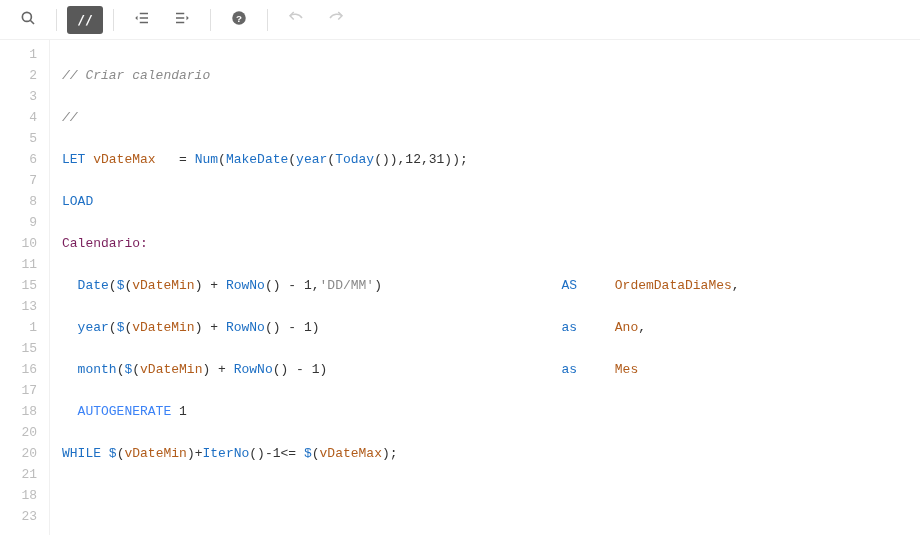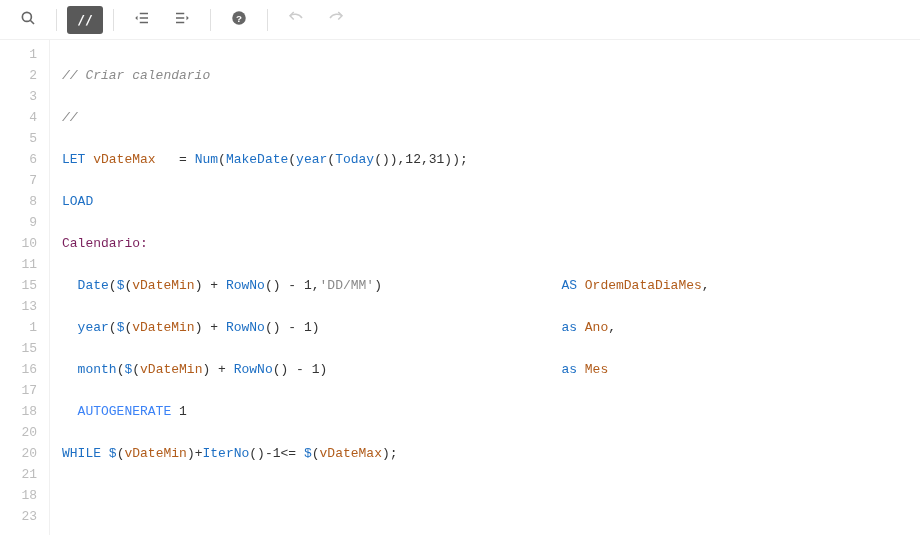--- a/index.html
+++ b/index.html
@@ -60,21 +60,21 @@
     position: relative;
   }
   .line { height: 21px; }
   .c-comment { color: #8a8a8a; font-style: italic; }
   .c-kw { color: #1d6fc4; }
   .c-var { color: #b15c1b; }
   .c-func { color: #1d6fc4; }
   .c-str { color: #8a8a8a; }
   .c-label { color: #7a1f5c; }
   .c-as { color: #1d6fc4; text-align: center; }
-  .c-alias { color: #b15c1b; }
+  .c-alias { color: #b15c1b; margin-left: 30px; }
   .c-const { color: #3b82f6; }
 </style>
 </head>
 <body>
 
 <div class="toolbar">
   <div class="tb-btn">
     <span>
       <svg viewBox="0 0 24 24" fill="none" stroke="currentColor" stroke-width="2.2">
           <circle cx="10.5" cy="10.5" r="6"></circle>

